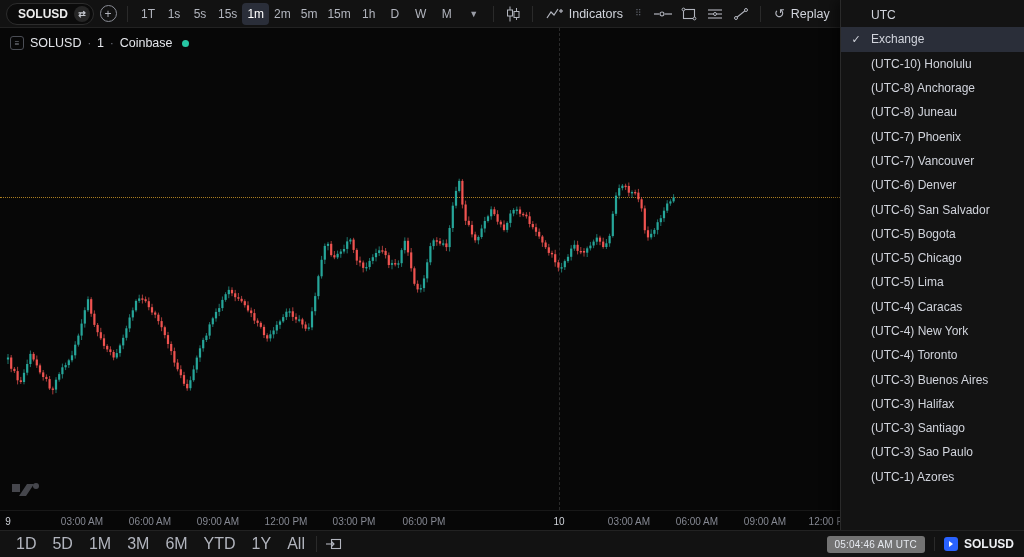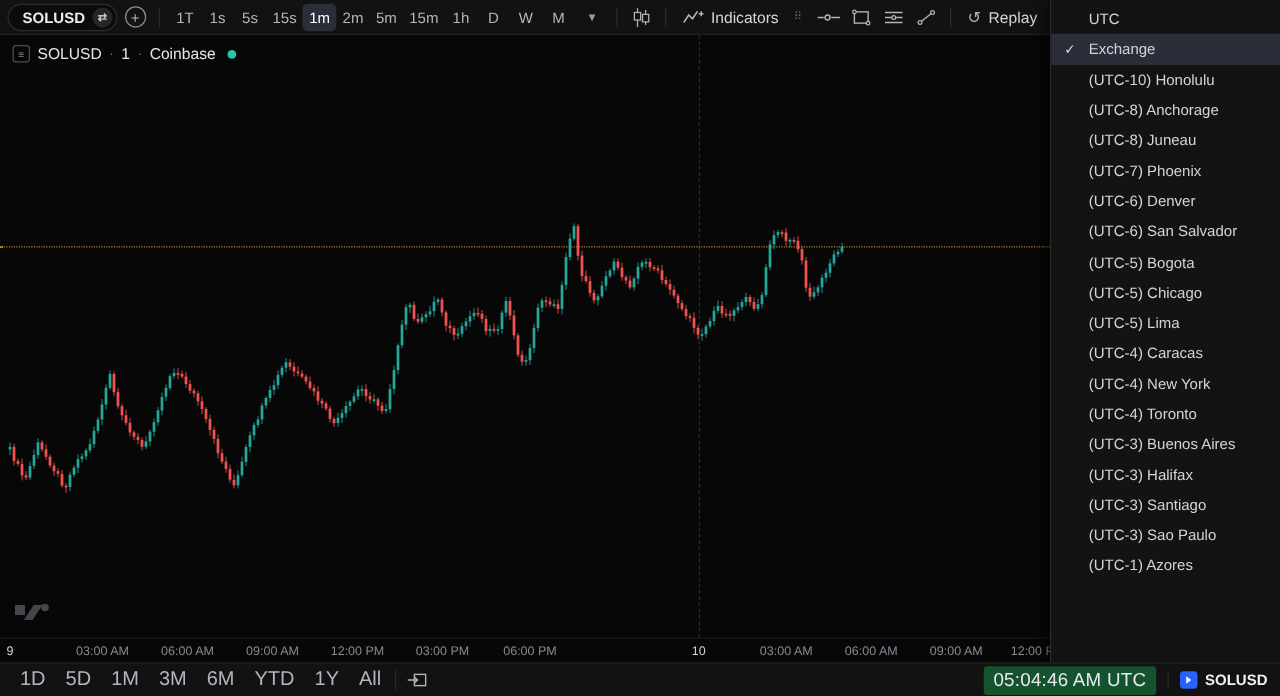--- a/index.html
+++ b/index.html
@@ -58,21 +58,21 @@
   .tz-check { width:30px; text-align:center; font-size:11px; color:#d1d4dc; flex:none; }
   .tz-label { white-space:nowrap; }
 
   
   .bottombar { position:absolute; bottom:0; left:0; width:100%; height:27px; background:#121212;
                border-top:1px solid #222; display:flex; align-items:center; padding:0 10px; z-index:6; }
   .range-group { display:flex; align-items:center; gap:4px; }
   .range-btn { background:none; border:none; color:#b2b5be; font-size:16px; height:20px; padding:0 6px;
                border-radius:4px; cursor:pointer; }
   .right-cluster { margin-left:auto; display:flex; align-items:center; gap:9px; }
-  .clock { background:#14532d; border-radius:3px; padding:3px 8px; font-size:15px; color:#e6e9ef;
+  .clock { background:#737373; border-radius:3px; padding:3px 8px; font-size:10px; color:#e6e9ef;
            letter-spacing:0.2px; cursor:pointer; }
   .vdiv { width:1px; height:14px; background:#2a2a2a; }
   .sym-chip { display:flex; align-items:center; gap:6px; cursor:pointer; }
   .sym-chip-icon { width:14px; height:14px; border-radius:3px; display:flex; align-items:center; justify-content:center; }
   .sym-chip-icon::after { content:""; width:0; height:0; border-left:4px solid #fff; border-top:3px solid transparent;
                           border-bottom:3px solid transparent; }
   .sym-chip-label { font-size:12px; font-weight:bold; color:#eef0f4; }
 </style>
 </head>
 <body>
@@ -647,20 +647,24 @@
         <div class="tz-item">
           <span class="tz-check"></span>
           <span class="tz-label">(UTC-8) Juneau</span>
         </div>
         <div class="tz-item">
           <span class="tz-check"></span>
           <span class="tz-label">(UTC-7) Phoenix</span>
         </div>
         <div class="tz-item">
           <span class="tz-check"></span>
+          <span class="tz-label">(UTC-7) Vancouver</span>
+        </div>
+        <div class="tz-item">
+          <span class="tz-check"></span>
           <span class="tz-label">(UTC-6) Denver</span>
         </div>
         <div class="tz-item">
           <span class="tz-check"></span>
           <span class="tz-label">(UTC-6) San Salvador</span>
         </div>
         <div class="tz-item">
           <span class="tz-check"></span>
           <span class="tz-label">(UTC-5) Bogota</span>
         </div>

